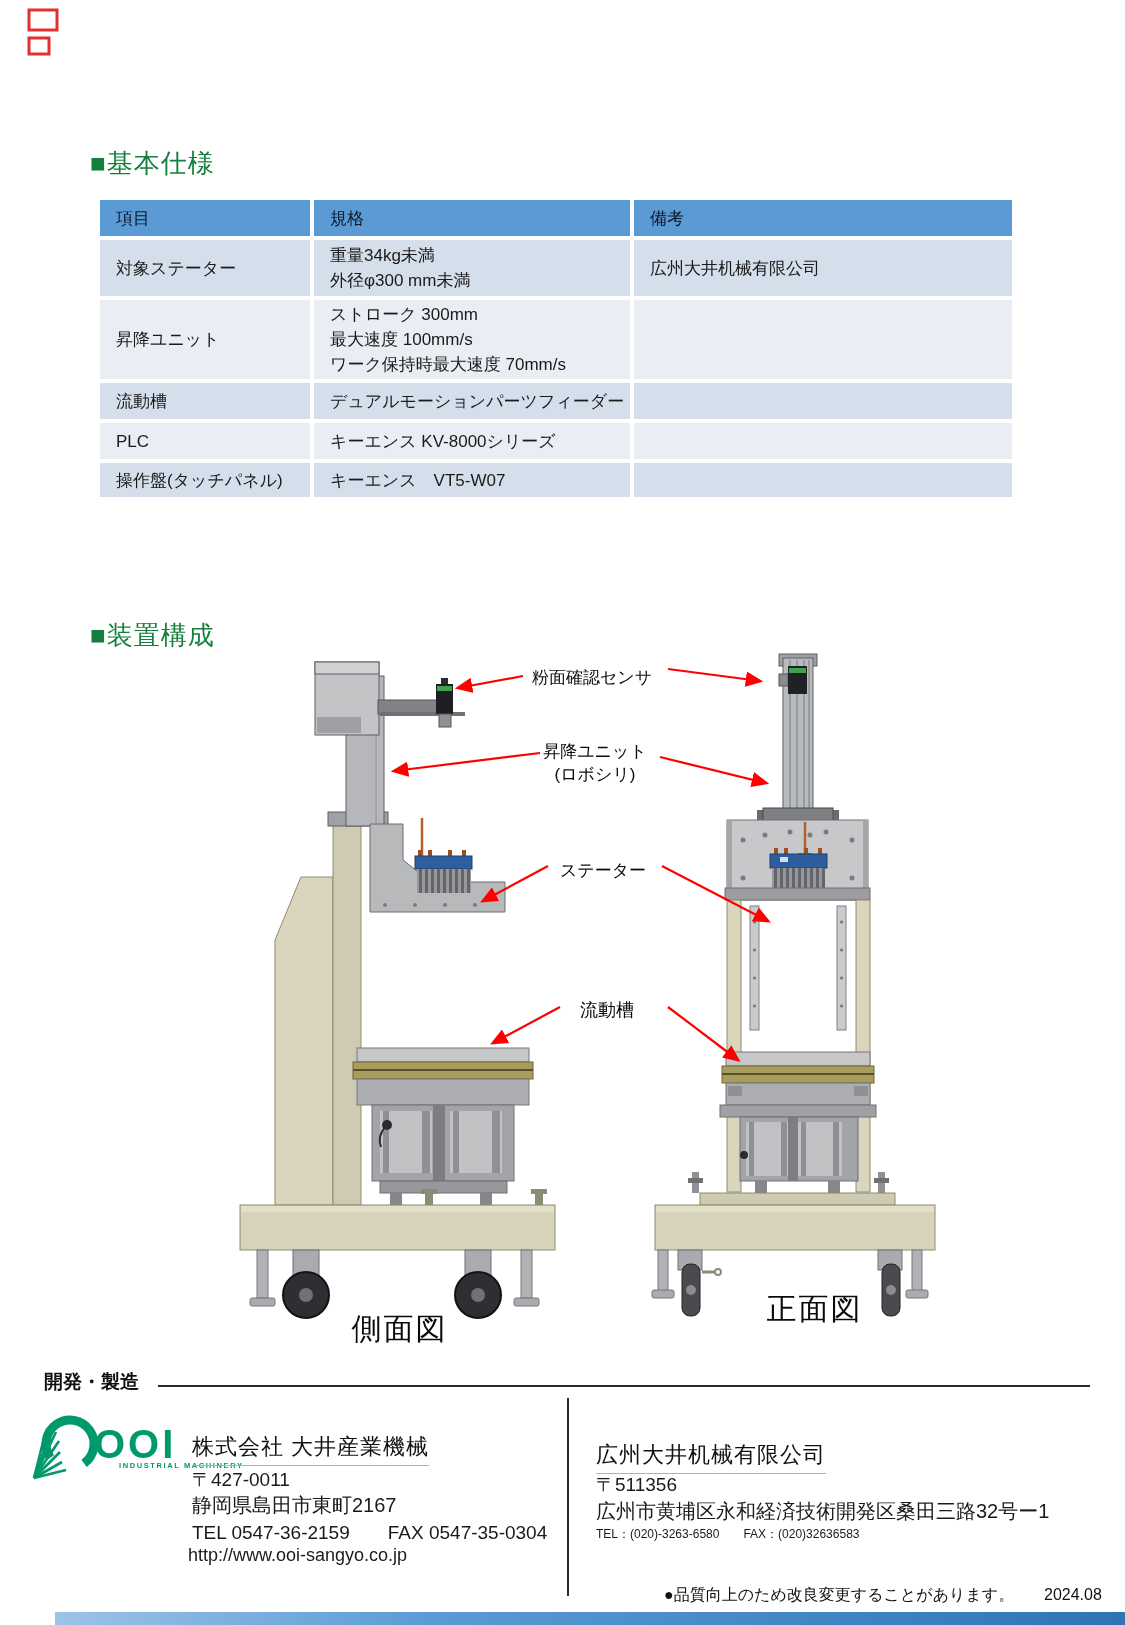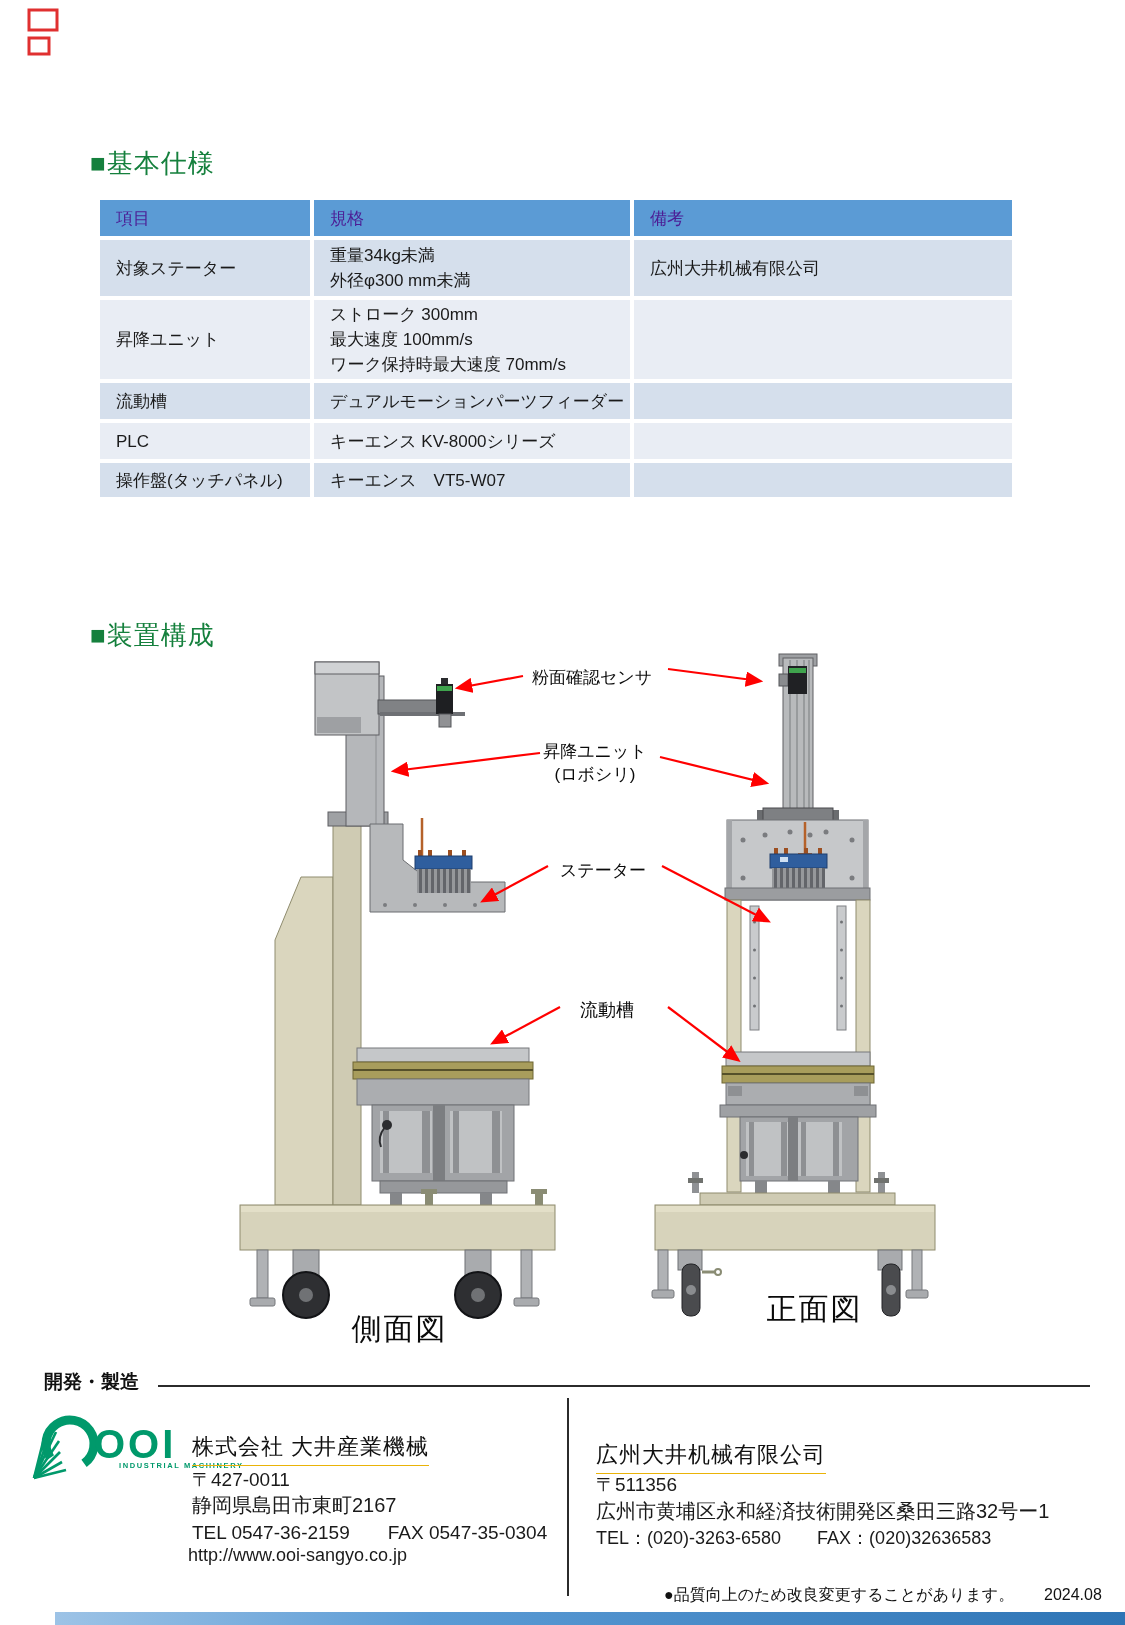--- a/index.html
+++ b/index.html
@@ -11,21 +11,21 @@
   body{background:#777;font-family:"Liberation Sans","DejaVu Sans",sans-serif;}
   .page{position:relative;width:1125px;height:1625px;background:#fff;margin:0 auto;overflow:hidden;}
 
   .heading{position:absolute;font-size:26px;font-weight:500;color:#15803d;letter-spacing:1px;white-space:nowrap;}
 
   
   .spec-table{position:absolute;left:100px;top:200px;width:912px;}
   .trow{display:grid;grid-template-columns:210px 316px 378px;column-gap:4px;margin-bottom:4px;}
   .tcell{display:flex;flex-direction:column;justify-content:center;padding-left:16px;
          font-size:17px;color:#1a1a1a;line-height:25px;}
-  .thead .tcell{background:var(--header_blue);color:#4c1d95;}
+  .thead .tcell{background:var(--header_blue);color:#0f172a;}
   .row-odd .tcell{background:var(--row_blue);}
   .row-even .tcell{background:var(--row_blue_light);}
   .h36{height:36px;}.h56{height:56px;}.h79{height:79px;}.h34{height:34px;}
 
   
   .diag-label{position:absolute;font-size:17px;color:#0a0a0a;text-align:center;line-height:23px;white-space:nowrap;}
   .diag-caption{position:absolute;font-size:30px;color:#0a0a0a;text-align:center;letter-spacing:2px;white-space:nowrap;}
   svg{display:block;}
   .abs{position:absolute;}
 
@@ -350,19 +350,19 @@
 
   <div class="company" style="left:192px;top:1432px;">株式会社 大井産業機械</div>
   <div class="f-line" style="left:192px;top:1467px;font-size:19px;">〒427-0011</div>
   <div class="f-line" style="left:192px;top:1492px;font-size:20px;">静岡県島田市東町2167</div>
   <div class="f-line" style="left:192px;top:1520px;font-size:19px;">TEL 0547-36-2159　　FAX 0547-35-0304</div>
   <a class="f-line" style="left:188px;top:1545px;font-size:18px;text-decoration:none;color:#1a1a1a;">http://www.ooi-sangyo.co.jp</a>
 
   <div class="company" style="left:596px;top:1440px;">広州大井机械有限公司</div>
   <div class="f-line" style="left:596px;top:1472px;font-size:19px;">〒511356</div>
   <div class="f-line" style="left:596px;top:1498px;font-size:20px;">広州市黄埔区永和経済技術開発区桑田三路32号ー1</div>
-  <div class="f-line" style="left:596px;top:1526px;font-size:18px;">TEL：(020)-3263-6580　　FAX：(020)32636583</div>
+  <div class="f-line" style="left:596px;top:1526px;font-size:12px;">TEL：(020)-3263-6580　　FAX：(020)32636583</div>
 
   <div class="footer-note">●品質向上のため改良変更することがあります。</div>
   <div class="footer-date">2024.08</div>
   <div class="bottom-bar"></div>
 
 </div>
 
 </body></html>

